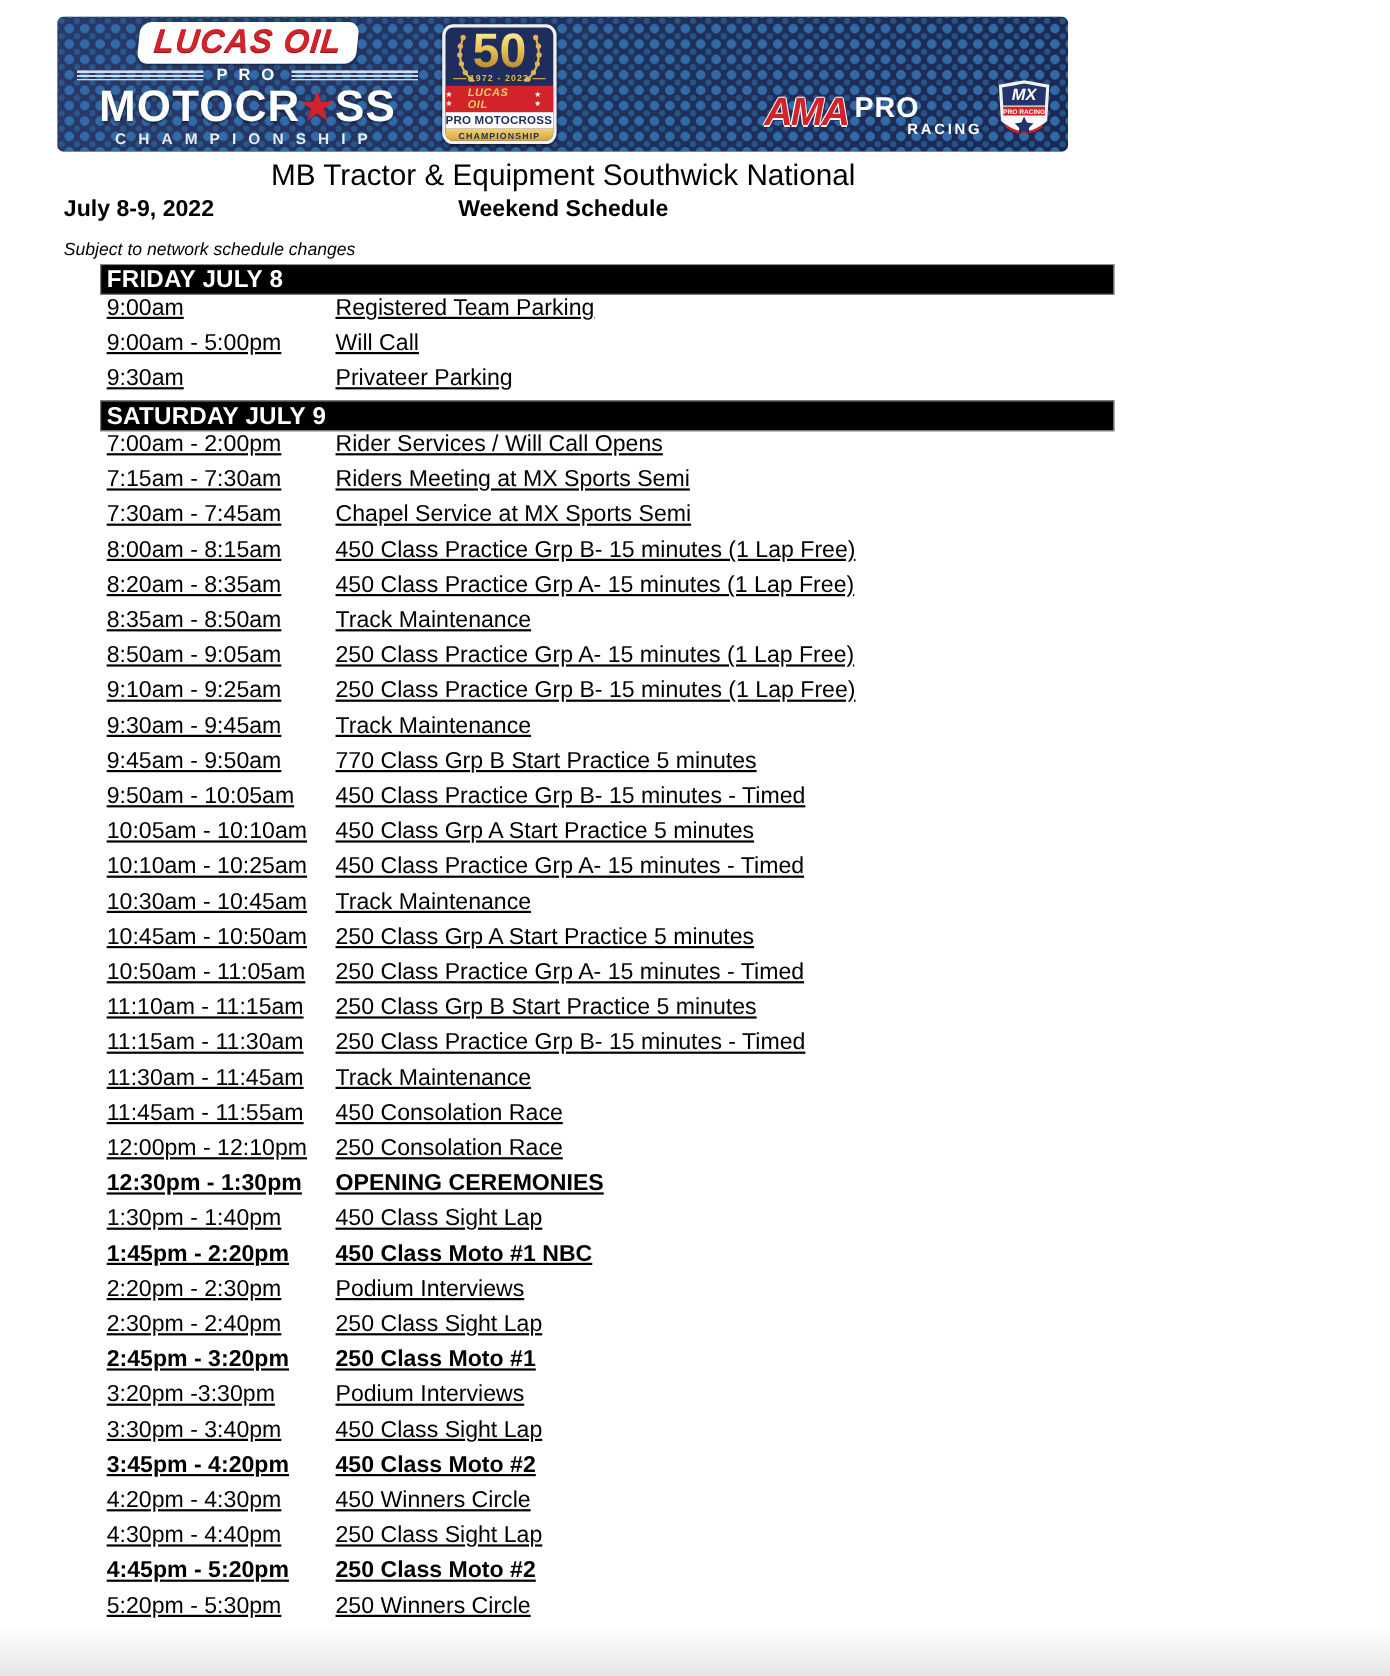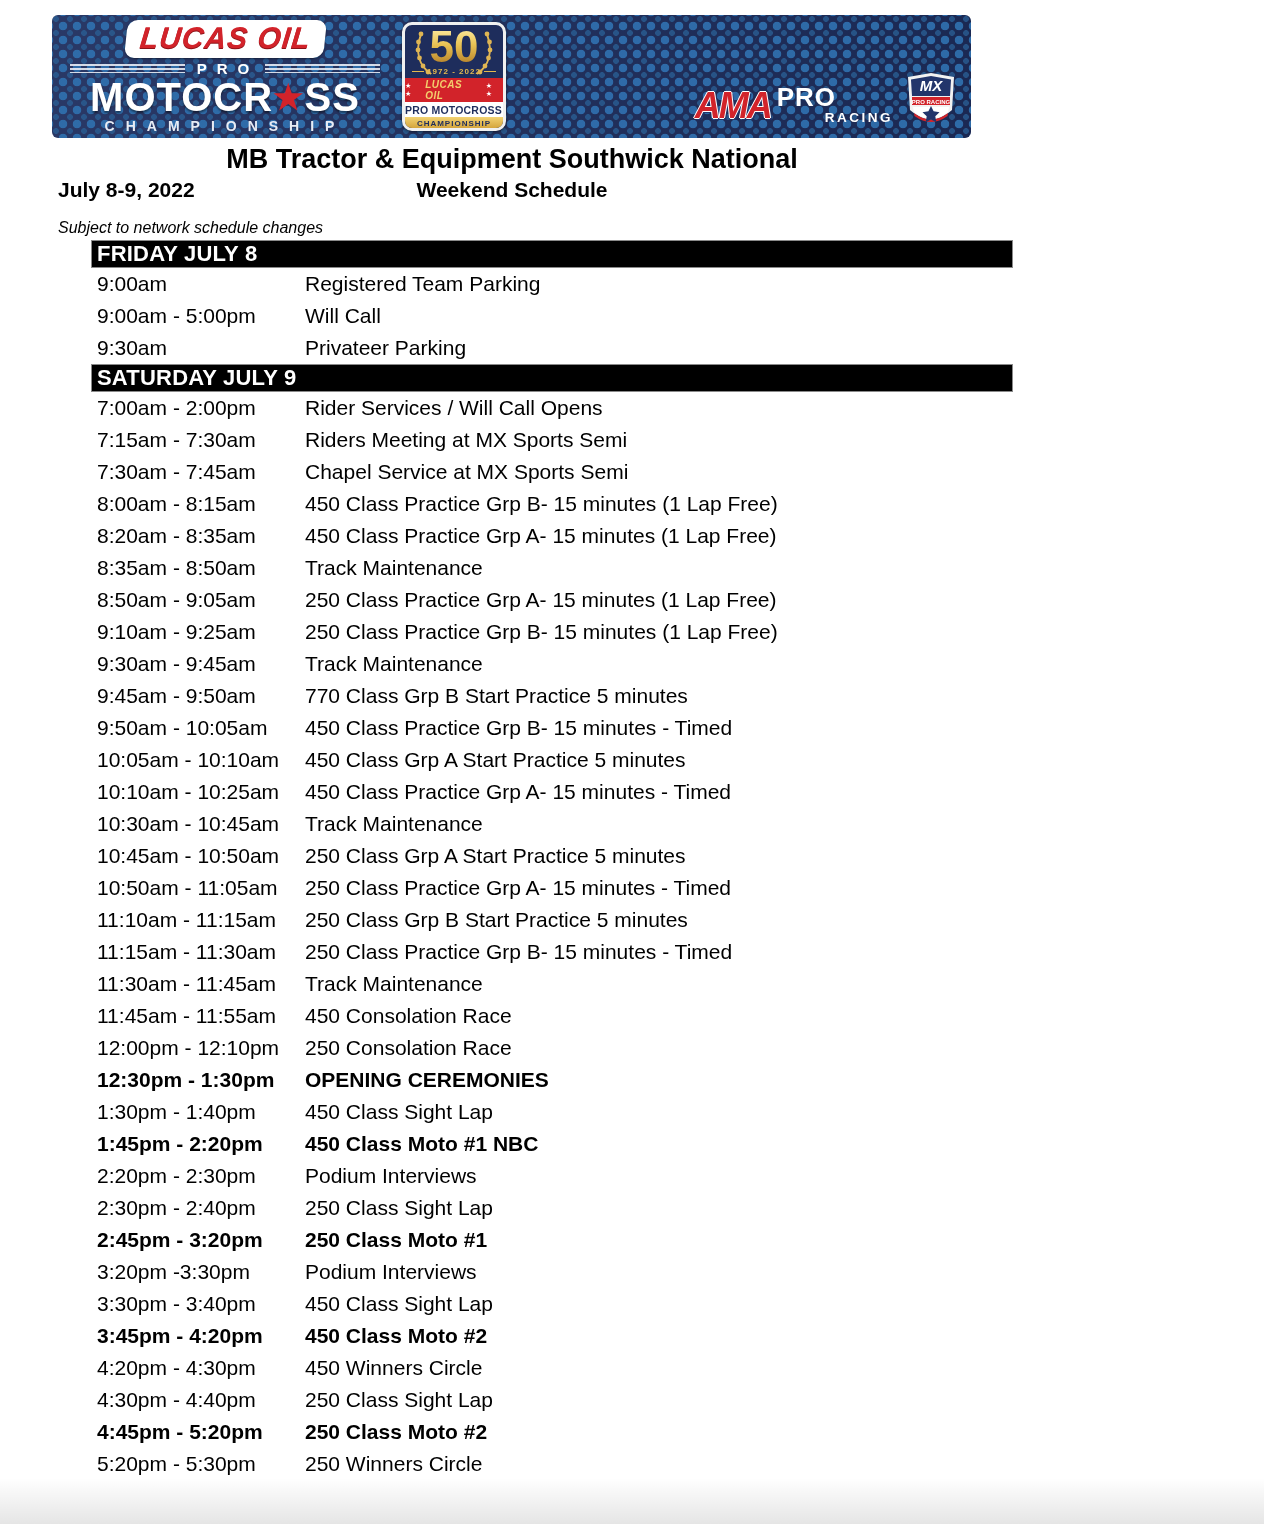--- a/index.html
+++ b/index.html
@@ -87,52 +87,52 @@
     width:100%; background:#fff; color:#1e2d5c; font-weight:bold;
     font-size:10.5px; text-align:left; padding:1.5px 0; letter-spacing:.2px;
   }
   .badge-gold-band {
     width:100%; background:linear-gradient(180deg,#f2d272,#cf9d33);
     color:#1e2d5c; font-weight:bold; font-size:8px; text-align:center;
     padding:1.5px 0 2.5px 0; letter-spacing:1px; flex:1;
   }
 
   
-  .ama-logo { margin-left:auto; display:flex; align-items:flex-end; align-self:flex-end; margin-bottom:14px; }
+  .ama-logo { margin-left:auto; display:flex; align-items:flex-start; align-self:flex-end; margin-bottom:14px; }
   .ama-word {
     font-weight:bold; font-style:italic; font-size:36px; line-height:36px; letter-spacing:-2px;
     color:#d2232a;
     text-shadow:-1px 0 0 #fff, 1px 0 0 #fff, 0 -1px 0 #fff, 0 1px 0 #fff, 2px 2px 0 #22356b;
   }
   .ama-right { margin-left:6px; color:#fff; font-weight:bold; line-height:1; }
   .ama-right .ama-pro { font-size:26px; letter-spacing:1px; display:block; }
   .ama-right .ama-racing { font-size:13.5px; letter-spacing:2.5px; display:block; margin-top:1px;padding-left:48px; }
 
   
   .mx-shield { width:48px; height:58px; margin-left:14px; margin-right:16px; align-self:flex-end; margin-bottom:8px; }
 
   
   .doc-title {
     position:absolute; top:144px; left:52px; width:920px; text-align:center;
-    font-size:27px; font-weight:bold; letter-spacing:0;
+    font-size:27px; font-weight:normal; letter-spacing:0;
   }
   .doc-subrow { position:absolute; top:178px; left:52px; width:920px; height:26px; }
   .doc-date { position:absolute; left:6px; top:0; font-size:21px; font-weight:bold; }
   .doc-subtitle { position:absolute; left:0; right:0; top:0; text-align:center; font-size:21px; font-weight:bold; }
   .doc-note { position:absolute; top:219px; left:58px; font-size:16px; font-style:italic; }
 
   
   .schedule { position:absolute; top:240px; left:64px; width:922px;margin-left:27px; }
   .day-bar {
     height:28px; background:#000; border:1px solid #8a8a8a;
     color:#fff; font-weight:bold; font-size:22px; line-height:25px;
     padding-left:5px; letter-spacing:.2px;
   }
   .day-rows { width:100%; }
-  .sched-row { height:32px; display:flex; align-items:center; font-size:21px; }
+  .sched-row { height:32px; display:flex; font-size:21px;text-decoration:underline; }
   .sched-row .t { width:214px; padding-left:6px; flex:none; }
   .sched-row .e { flex:1; }
   .sched-row.bold { font-weight:bold; }
 
   
   .bottom-shadow {
     position:absolute; left:0; right:0; bottom:0; height:46px;
     background:linear-gradient(to bottom, rgba(0,0,0,0), rgba(0,0,0,0.10));
     pointer-events:none;
   }

